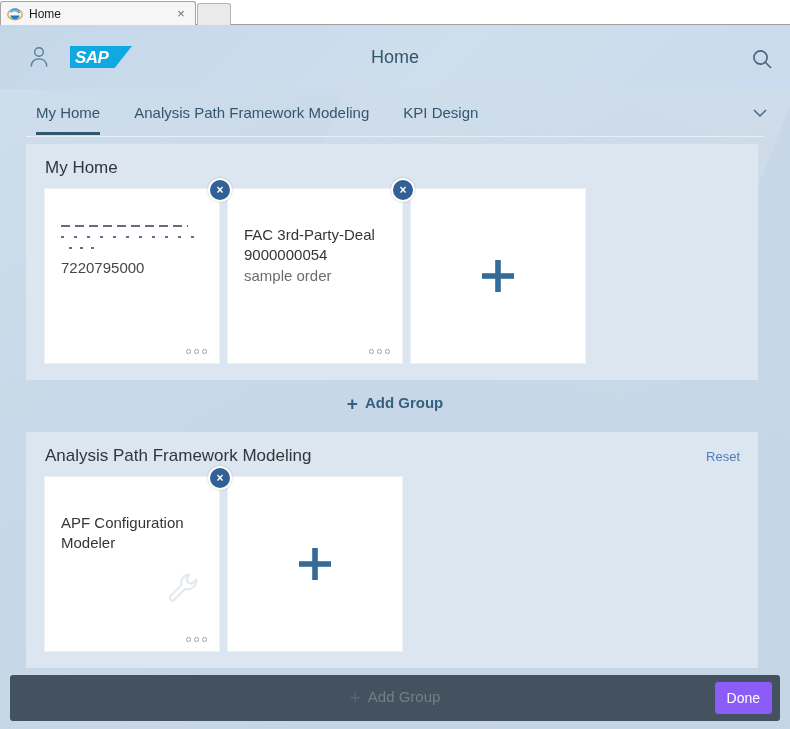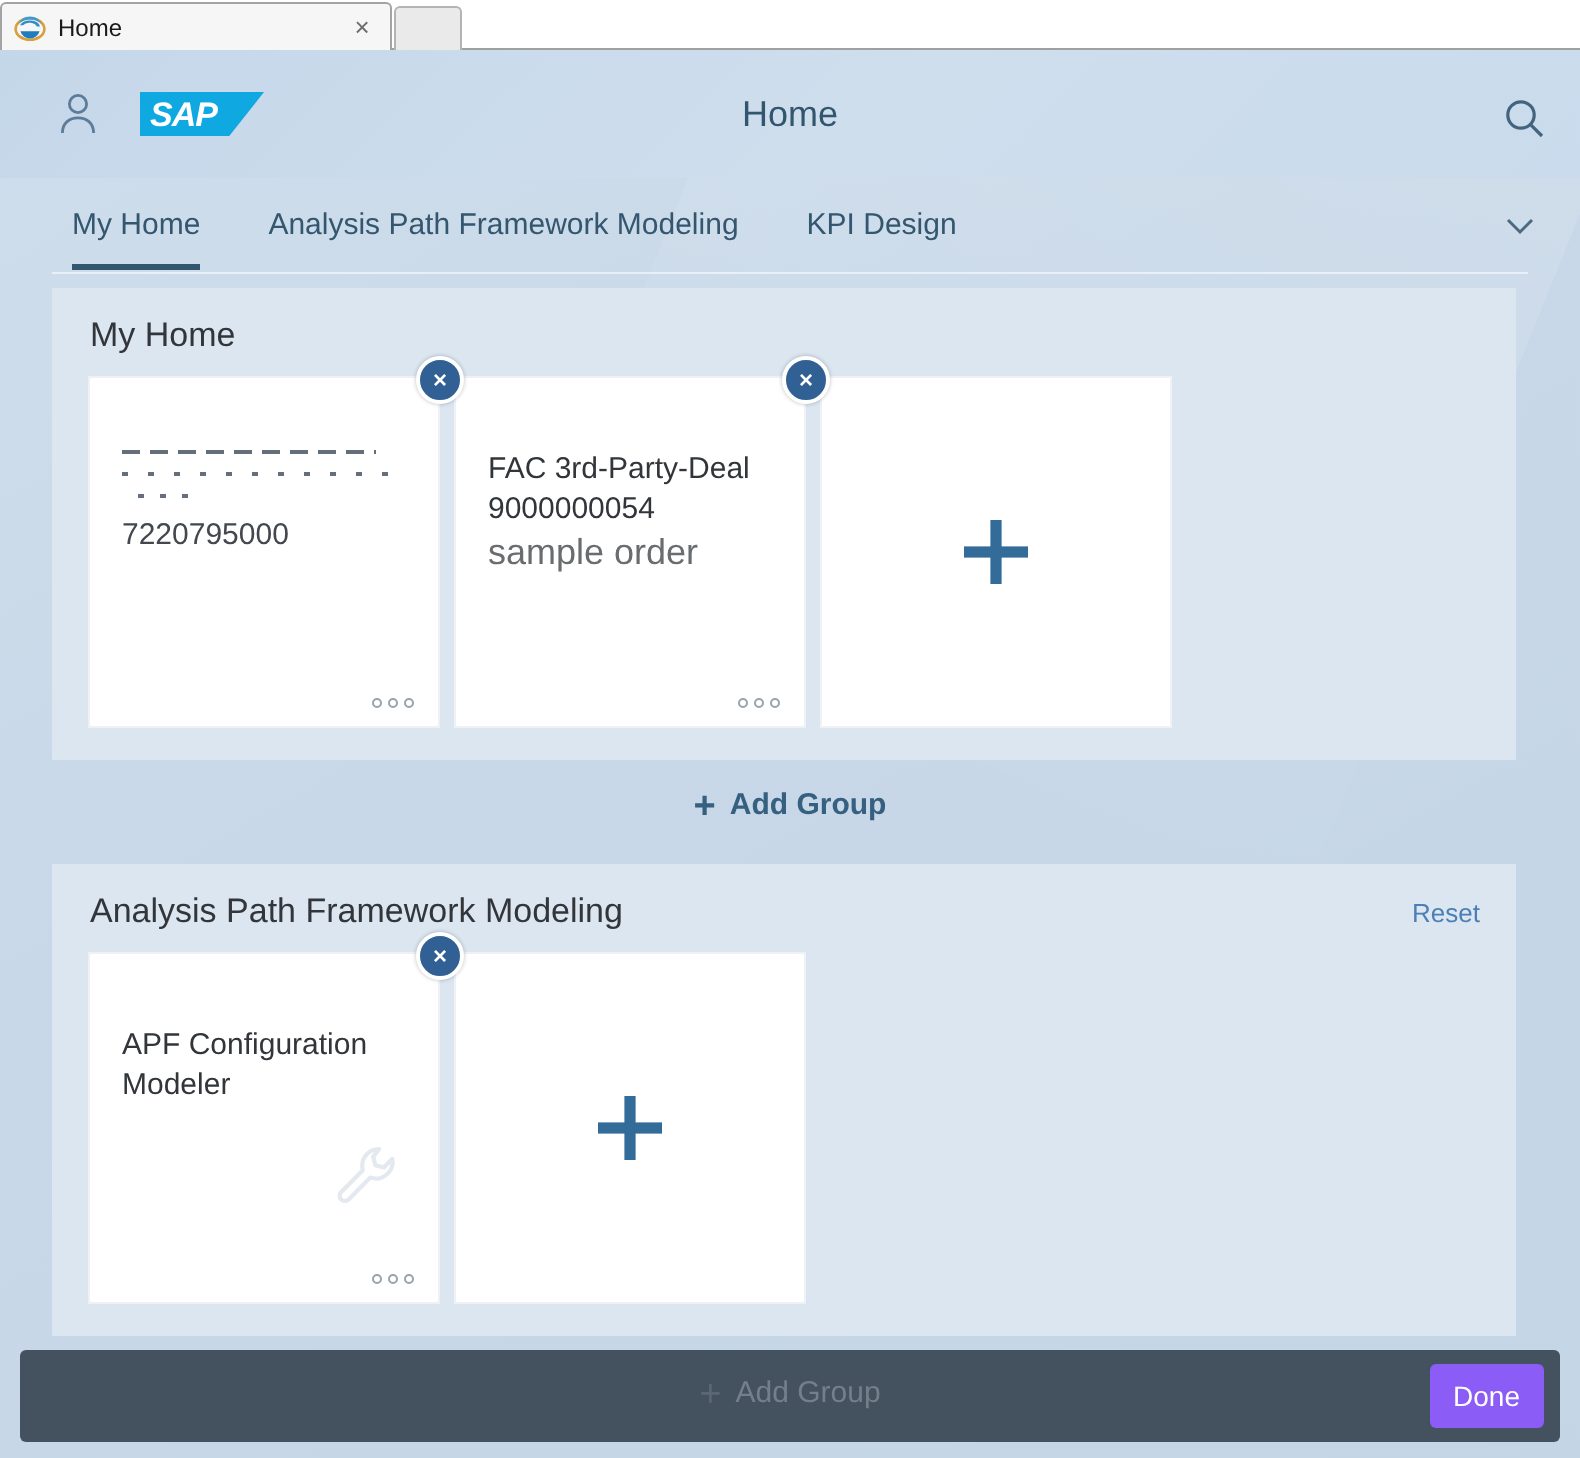--- a/index.html
+++ b/index.html
@@ -231,21 +231,21 @@
     opacity: 0.85;
   }
   .ghost-line.l1 { width: 88%; }
   .ghost-line.l2 { width: 96%;
     background: repeating-linear-gradient(90deg,
       #4a5565 0px, #4a5565 3px, transparent 3px, transparent 13px); }
   .ghost-line.l3 { width: 20%; margin-left: 8px;
     background: repeating-linear-gradient(90deg,
       #4a5565 0px, #4a5565 3px, transparent 3px, transparent 11px); }
   .tile-subtitle {
-    font-size: 18px;
+    font-size: 15px;
     line-height: 18px;
     color: #6a6d70;
     margin-top: 2px;
   }
   .tile-number {
     font-size: 15px;
     color: #42484e;
     margin-top: 2px;
   }
   .tile-icon-deco {

